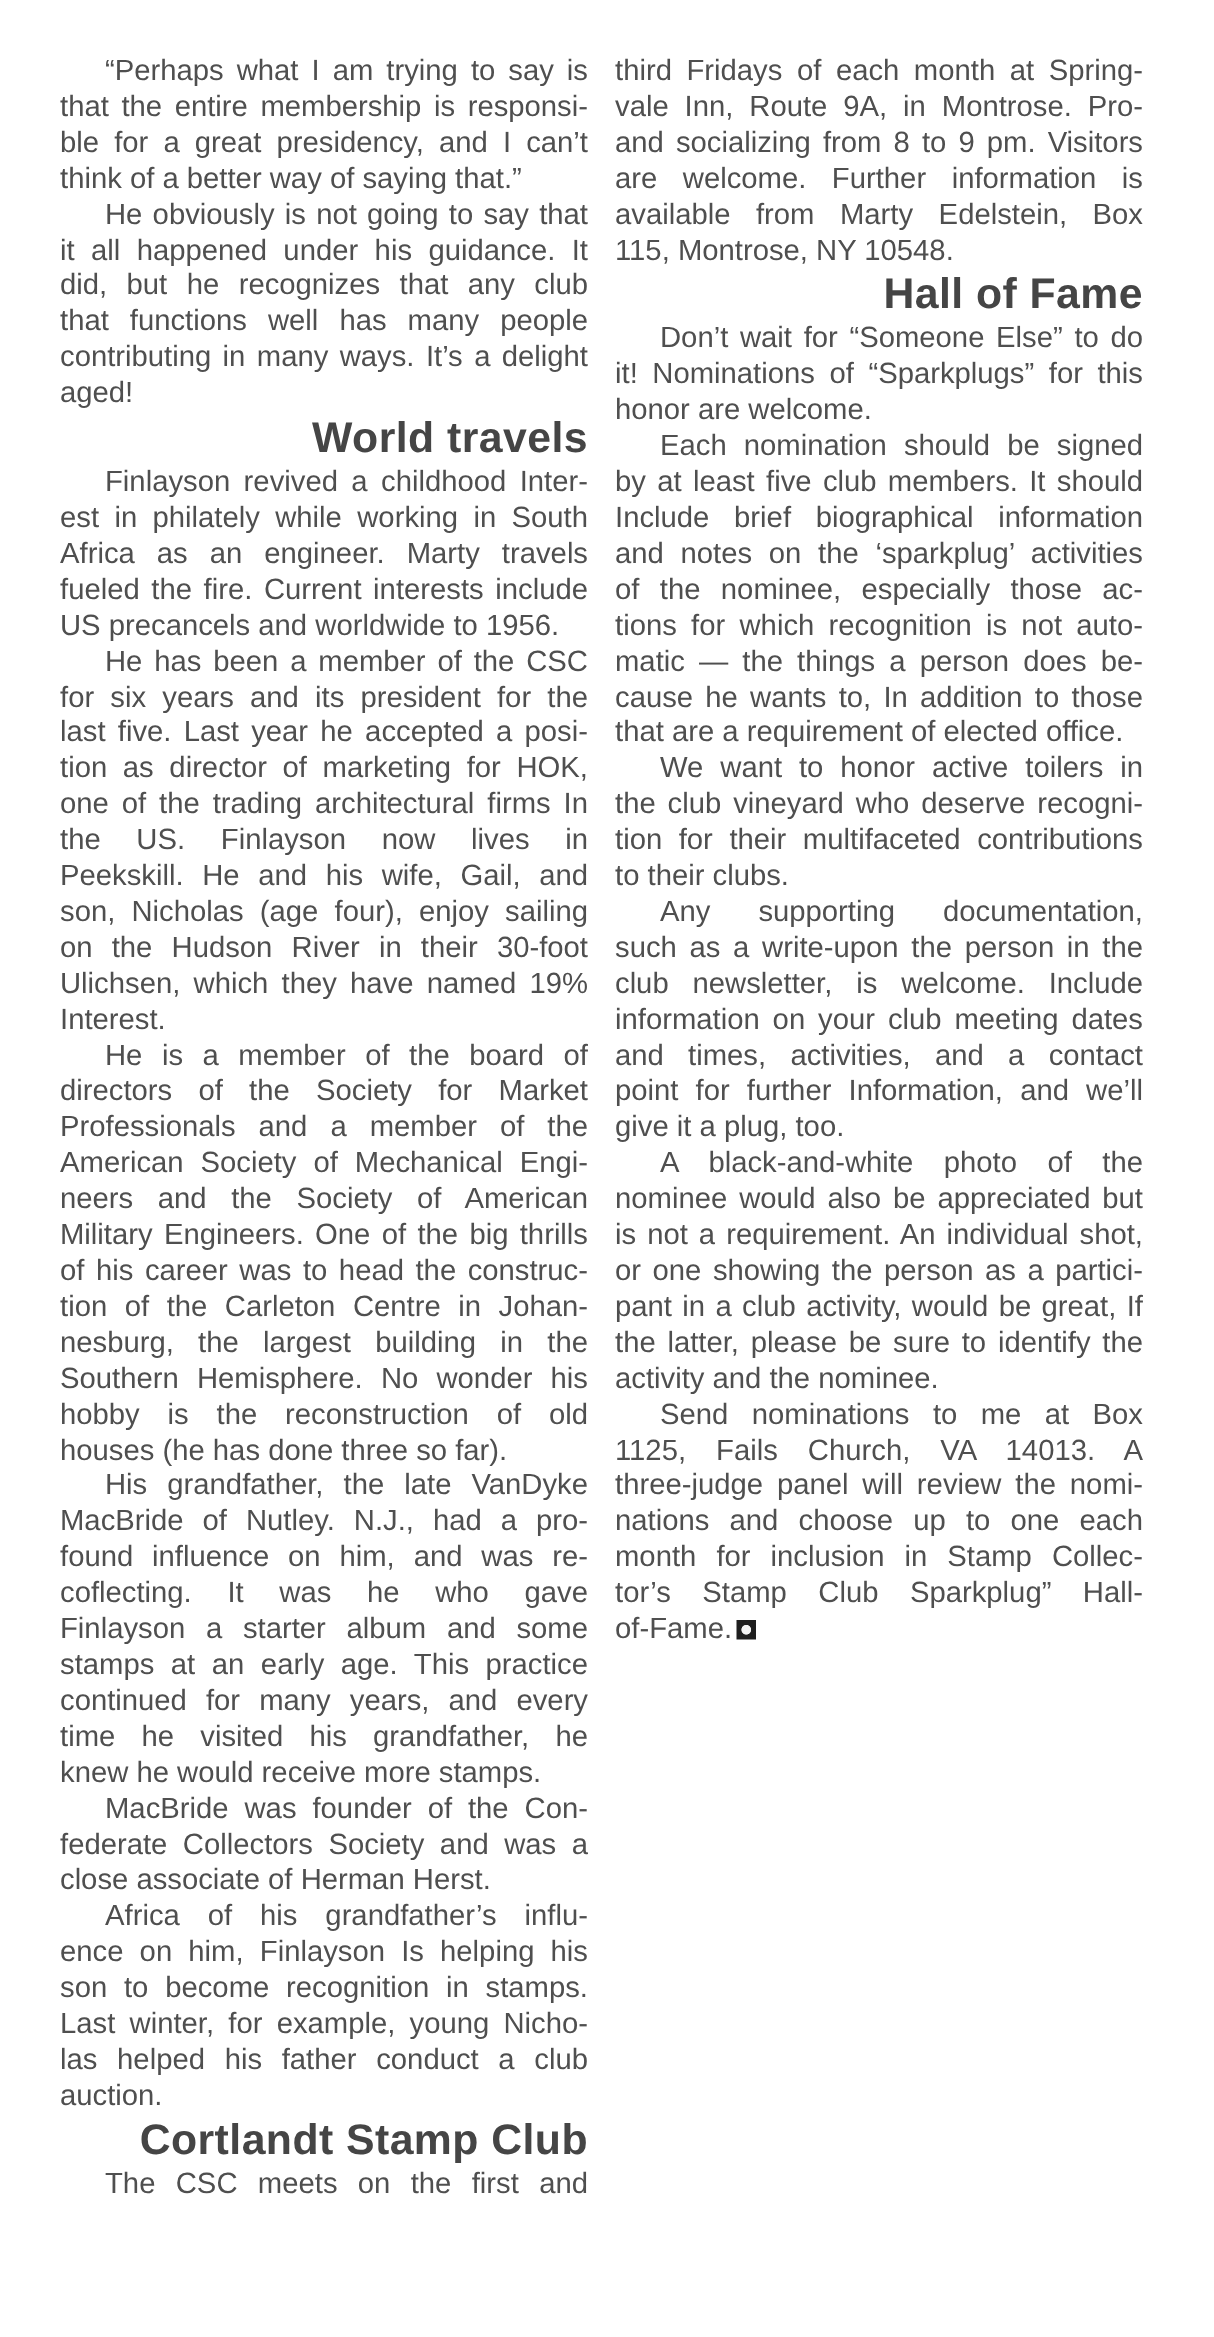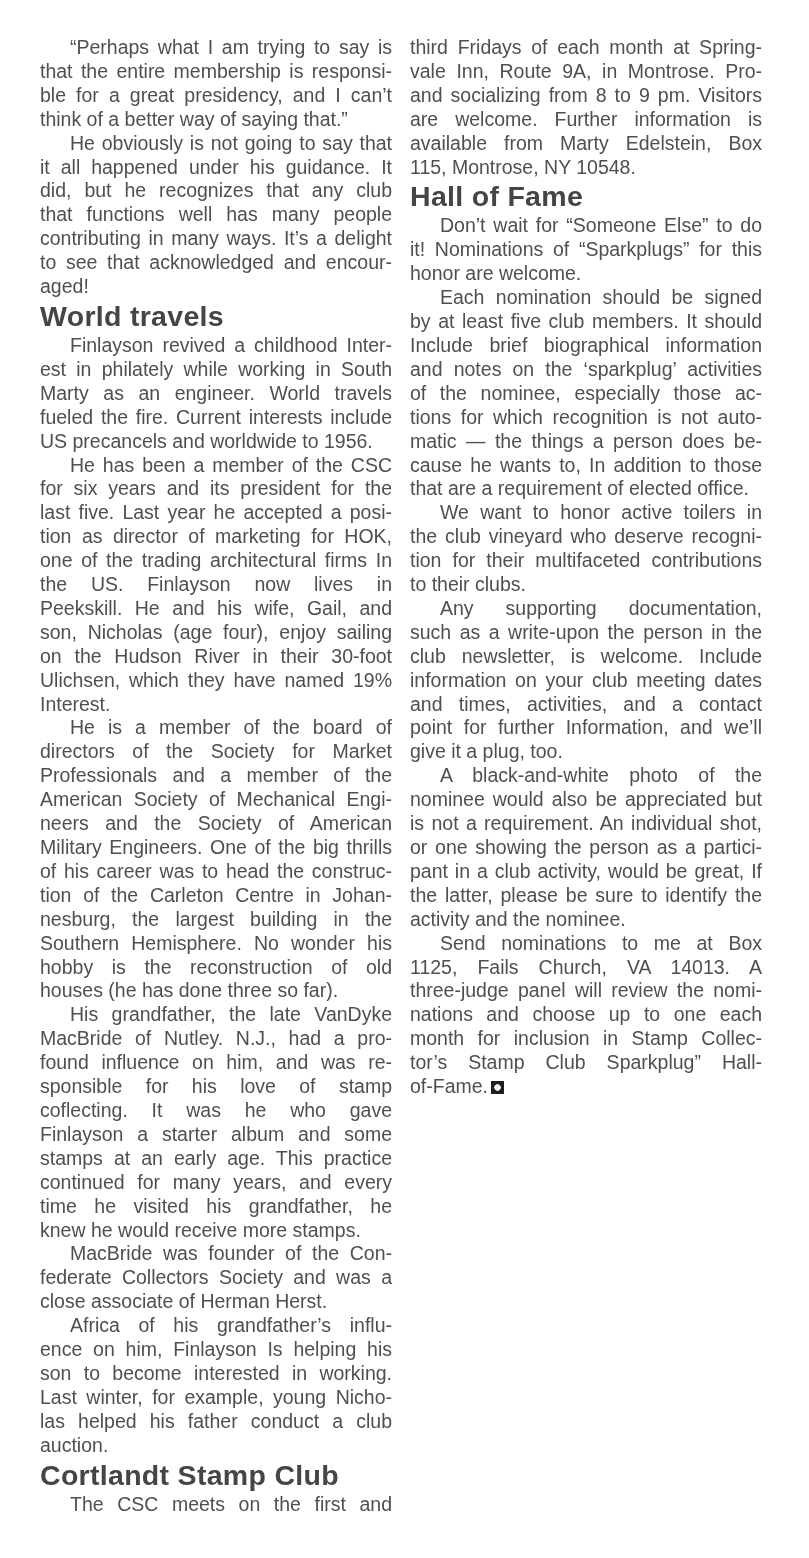--- a/index.html
+++ b/index.html
@@ -32,21 +32,21 @@
     text-align-last: justify;
     white-space: nowrap;
     min-height: 23.9px;
   }
   .line.indent { padding-left: 30px; }
   .line.last   { text-align-last: left; white-space: normal; }
   .heading {
     font-weight: bold;
     font-size: 28.5px;
     line-height: 35px;
-    text-align: left;
+    text-align: right;
     color: #454545;
     letter-spacing: 0.3px;
   }
   .endmark {
     display: inline-block;
     width: 13px; height: 13px;
     margin-left: 3px;
     vertical-align: -1px;
     background: radial-gradient(circle at 50% 50%, #f2f2f2 0px, #f2f2f2 3px, #1e1e1e 3.5px);
   }
@@ -61,28 +61,27 @@
         <div class="line">that the entire membership is responsi-</div>
         <div class="line">ble for a great presidency, and I can’t</div>
         <div class="line last">think of a better way of saying that.”</div>
       </div>
       <div class="paragraph">
         <div class="line indent">He obviously is not going to say that</div>
         <div class="line">it all happened under his guidance. It</div>
         <div class="line">did, but he recognizes that any club</div>
         <div class="line">that functions well has many people</div>
         <div class="line">contributing in many ways. It’s a delight</div>
-        <div class="line">to see that acknowledged and encour-</div>
         <div class="line last">aged!</div>
       </div>
       <div class="heading">World travels</div>
       <div class="paragraph">
         <div class="line indent">Finlayson revived a childhood Inter-</div>
         <div class="line">est in philately while working in South</div>
-        <div class="line">Marty as an engineer. World travels</div>
+        <div class="line">Africa as an engineer. Marty travels</div>
         <div class="line">fueled the fire. Current interests include</div>
         <div class="line last">US precancels and worldwide to 1956.</div>
       </div>
       <div class="paragraph">
         <div class="line indent">He has been a member of the CSC</div>
         <div class="line">for six years and its president for the</div>
         <div class="line">last five. Last year he accepted a posi-</div>
         <div class="line">tion as director of marketing for HOK,</div>
         <div class="line">one of the trading architectural firms In</div>
         <div class="line">the US. Finlayson now lives in</div>
@@ -103,37 +102,36 @@
         <div class="line">tion of the Carleton Centre in Johan-</div>
         <div class="line">nesburg, the largest building in the</div>
         <div class="line">Southern Hemisphere. No wonder his</div>
         <div class="line">hobby is the reconstruction of old</div>
         <div class="line last">houses (he has done three so far).</div>
       </div>
       <div class="paragraph">
         <div class="line indent">His grandfather, the late VanDyke</div>
         <div class="line">MacBride of Nutley. N.J., had a pro-</div>
         <div class="line">found influence on him, and was re-</div>
-        <div class="line">sponsible for his love of stamp</div>
         <div class="line">coflecting. It was he who gave</div>
         <div class="line">Finlayson a starter album and some</div>
         <div class="line">stamps at an early age. This practice</div>
         <div class="line">continued for many years, and every</div>
         <div class="line">time he visited his grandfather, he</div>
         <div class="line last">knew he would receive more stamps.</div>
       </div>
       <div class="paragraph">
         <div class="line indent">MacBride was founder of the Con-</div>
         <div class="line">federate Collectors Society and was a</div>
         <div class="line last">close associate of Herman Herst.</div>
       </div>
       <div class="paragraph">
         <div class="line indent">Africa of his grandfather’s influ-</div>
         <div class="line">ence on him, Finlayson Is helping his</div>
-        <div class="line">son to become interested in working.</div>
+        <div class="line">son to become recognition in stamps.</div>
         <div class="line">Last winter, for example, young Nicho-</div>
         <div class="line">las helped his father conduct a club</div>
         <div class="line last">auction.</div>
       </div>
       <div class="heading">Cortlandt Stamp Club</div>
       <div class="paragraph">
         <div class="line indent">The CSC meets on the first and</div>
       </div>
     </div>
   <div class="column col-right">

